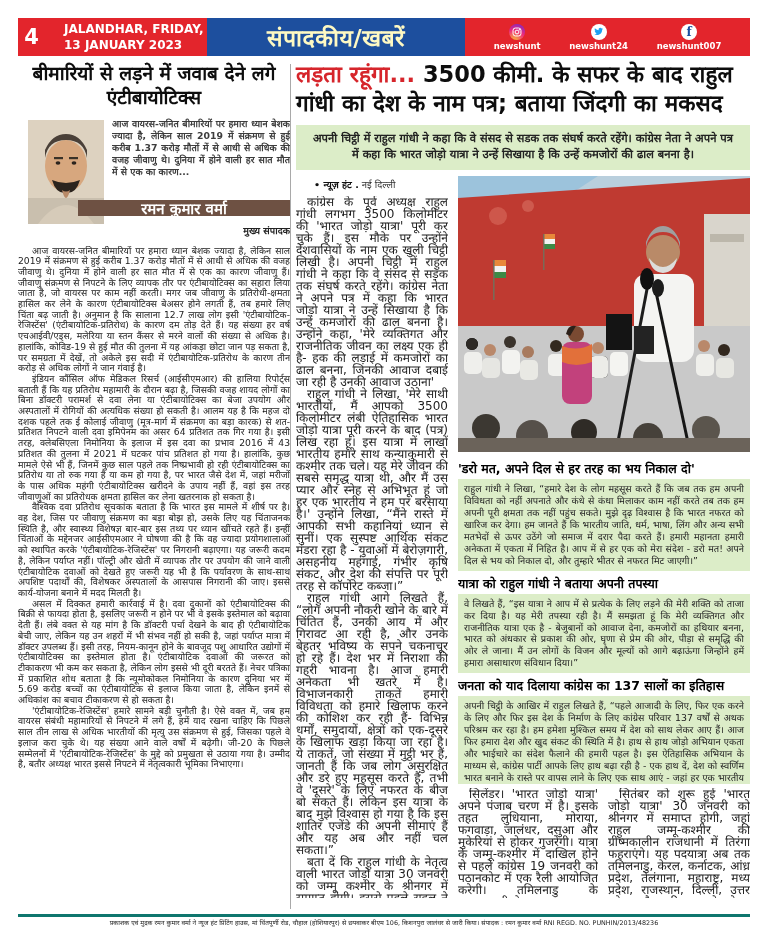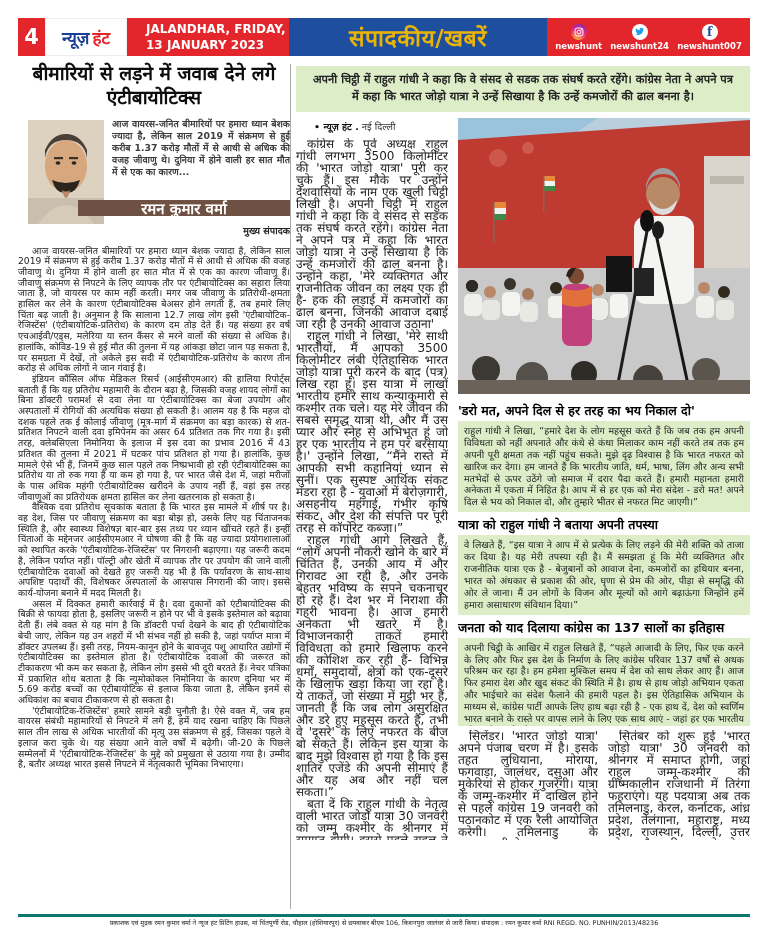--- a/index.html
+++ b/index.html
@@ -8,21 +8,21 @@
   
   .hdr{position:absolute;left:18px;top:18px;width:732px;height:38px;display:flex;}
   .hdr-num{width:27px;background:#e3252c;color:#fff;font-weight:bold;font-size:21px;
            display:flex;align-items:center;justify-content:center;}
   .hdr-logo{width:80px;background:#fff;display:flex;align-items:center;justify-content:center;
             font-weight:bold;font-size:17px;border:1px solid #eee;}
   .hdr-logo .lg1{color:#1b3e97;margin-right:3px;}
   .hdr-logo .lg2{color:#e3252c;}
   .hdr-date{width:162px;background:#e3252c;color:#fff;font-weight:bold;font-size:12px;
             line-height:1.35;display:flex;flex-direction:column;justify-content:center;padding-left:19px;box-sizing:border-box;}
-  .hdr-title{width:258px;background:#1d4f9e;color:#eab308;font-weight:bold;font-size:23px;
+  .hdr-title{width:258px;background:#1d4f9e;color:#fef9c3;font-weight:bold;font-size:23px;
              display:flex;align-items:center;justify-content:center;letter-spacing:.5px;}
   .hdr-social{flex:1;background:#e3252c;display:flex;align-items:center;justify-content:space-evenly;}
   .soc{display:flex;flex-direction:column;align-items:center;color:#fff;font-size:8.5px;font-weight:bold;}
   .soc .circ{width:16px;height:16px;border-radius:50%;display:flex;align-items:center;justify-content:center;margin-bottom:1px;}
   .circ.ig{background:radial-gradient(circle at 30% 110%,#f9ce34 0%,#ee2a7b 55%,#6228d7 100%);}
   .circ.tw{background:#fff;}
   .circ.fb{background:#fff;color:#1b4fa0;font-weight:bold;font-size:12px;font-family:"DejaVu Serif",serif;}
   
   .ed{position:absolute;left:18px;top:62px;width:272px;}
   .ed-headline{font-size:19px;font-weight:bold;text-align:center;line-height:1.25;color:#0d0d0d;}
@@ -59,24 +59,20 @@
   .footer{position:absolute;left:18px;right:18px;top:914px;border-top:3px solid #0f766e;
           padding-top:2px;text-align:center;font-size:6.4px;line-height:1.55;color:#222;}
 </style>
 </head>
 <body>
 
 <div class="sheet">
 
   <div class="hdr">
     <div class="hdr-num">4</div>
-    <div class="hdr-logo">
-      <span class="lg1">न्यूज़</span>
-      <span class="lg2">हंट</span>
-    </div>
     <div class="hdr-date">
       <span>JALANDHAR, FRIDAY,</span>
       <span>13 JANUARY 2023</span>
     </div>
     <div class="hdr-title">संपादकीय/खबरें</div>
     <div class="hdr-social">
       <div class="soc">
         <span class="circ ig">
           <svg width="10" height="10" viewBox="0 0 24 24">
               <rect x="2.5" y="2.5" width="19" height="19" rx="5.5" fill="none" stroke="#fff" stroke-width="2.4"></rect>
@@ -128,20 +124,23 @@
       <p>इंडियन कौंसिल ऑफ मेडिकल रिसर्च (आईसीएमआर) की हालिया रिपोर्ट्स बताती हैं कि यह प्रतिरोध महामारी के दौरान बढ़ा है, जिसकी वजह शायद लोगों का बिना डॉक्टरी परामर्श से दवा लेना या एंटीबायोटिक्स का बेजा उपयोग और अस्पतालों में रोगियों की अत्यधिक संख्या हो सकती है। आलम यह है कि महज दो दशक पहले तक ई कोलाई जीवाणु (मूत्र-मार्ग में संक्रमण का बड़ा कारक) से शत-प्रतिशत निपटने वाली दवा इमिपेनम का असर 64 प्रतिशत तक गिर गया है। इसी तरह, क्लेबसिएला निमोनिया के इलाज में इस दवा का प्रभाव 2016 में 43 प्रतिशत की तुलना में 2021 में घटकर पांच प्रतिशत हो गया है। हालांकि, कुछ मामले ऐसे भी हैं, जिनमें कुछ साल पहले तक निष्प्रभावी हो रही एंटीबायोटिक्स का प्रतिरोध या तो रुक गया है या कम हो गया है, पर भारत जैसे देश में, जहां मरीजों के पास अधिक महंगी एंटीबायोटिक्स खरीदने के उपाय नहीं हैं, वहां इस तरह जीवाणुओं का प्रतिरोधक क्षमता हासिल कर लेना खतरनाक हो सकता है।</p>
       <p>वैश्विक दवा प्रतिरोध सूचकांक बताता है कि भारत इस मामले में शीर्ष पर है। वह देश, जिस पर जीवाणु संक्रमण का बड़ा बोझ हो, उसके लिए यह चिंताजनक स्थिति है, और स्वास्थ्य विशेषज्ञ बार-बार इस तथ्य पर ध्यान खींचते रहते हैं। इन्हीं चिंताओं के मद्देनजर आईसीएमआर ने घोषणा की है कि वह ज्यादा प्रयोगशालाओं को स्थापित करके 'एंटीबायोटिक-रेजिस्टेंस' पर निगरानी बढ़ाएगा। यह जरूरी कदम है, लेकिन पर्याप्त नहीं। पॉल्ट्री और खेती में व्यापक तौर पर उपयोग की जाने वाली एंटीबायोटिक दवाओं को देखते हुए जरूरी यह भी है कि पर्यावरण के साथ-साथ अपशिष्ट पदार्थों की, विशेषकर अस्पतालों के आसपास निगरानी की जाए। इससे कार्य-योजना बनाने में मदद मिलती है।</p>
       <p>असल में दिक्कत हमारी कार्रवाई में है। दवा दुकानों को एंटीबायोटिक्स की बिक्री से फायदा होता है, इसलिए जरूरी न होने पर भी वे इसके इस्तेमाल को बढ़ावा देती हैं। लंबे वक्त से यह मांग है कि डॉक्टरी पर्चा देखने के बाद ही एंटीबायोटिक बेची जाए, लेकिन यह उन शहरों में भी संभव नहीं हो सकी है, जहां पर्याप्त मात्रा में डॉक्टर उपलब्ध हैं। इसी तरह, नियम-कानून होने के बावजूद पशु आधारित उद्योगों में एंटीबायोटिक्स का इस्तेमाल होता है। एंटीबायोटिक दवाओं की जरूरत को टीकाकरण भी कम कर सकता है, लेकिन लोग इससे भी दूरी बरतते हैं। नेचर पत्रिका में प्रकाशित शोध बताता है कि न्यूमोकोकल निमोनिया के कारण दुनिया भर में 5.69 करोड़ बच्चों का एंटीबायोटिक से इलाज किया जाता है, लेकिन इनमें से अधिकांश का बचाव टीकाकरण से हो सकता है।</p>
       <p>'एंटीबायोटिक-रेजिस्टेंस' हमारे सामने बड़ी चुनौती है। ऐसे वक्त में, जब हम वायरस संबंधी महामारियों से निपटने में लगे हैं, हमें याद रखना चाहिए कि पिछले साल तीन लाख से अधिक भारतीयों की मृत्यु उस संक्रमण से हुई, जिसका पहले वे इलाज करा चुके थे। यह संख्या आने वाले वर्षों में बढ़ेगी। जी-20 के पिछले सम्मेलनों में 'एंटीबायोटिक-रेजिस्टेंस' के मुद्दे को प्रमुखता से उठाया गया है। उम्मीद है, बतौर अध्यक्ष भारत इससे निपटने में नेतृत्वकारी भूमिका निभाएगा।</p>
     </div>
   </div>
 
   <div class="vline"></div>
 
   <div class="lead">
+    <div class="m-headline">
+      <span class="red">लड़ता रहूंगा...</span><span> 3500 कीमी. के सफर के बाद राहुल गांधी का देश के नाम पत्र; बताया जिंदगी का मकसद</span>
+    </div>
     <div class="standfirst green">अपनी चिट्ठी में राहुल गांधी ने कहा कि वे संसद से सडक तक संघर्ष करते रहेंगे। कांग्रेस नेता ने अपने पत्र में कहा कि भारत जोड़ो यात्रा ने उन्हें सिखाया है कि उन्हें कमजोरों की ढाल बनना है।</div>
 
     <div class="m-body">
       <div class="byline">
         <span class="bb">• न्यूज़ हंट .</span>
         <span>नई दिल्ली</span>
       </div>
 
       <div class="col col1">
         <p>कांग्रेस के पूर्व अध्यक्ष राहुल गांधी लगभग 3500 किलोमीटर की 'भारत जोड़ो यात्रा' पूरी कर चुके हैं। इस मौके पर उन्होंने देशवासियों के नाम एक खुली चिट्ठी लिखी है। अपनी चिट्ठी में राहुल गांधी ने कहा कि वे संसद से सड़क तक संघर्ष करते रहेंगे। कांग्रेस नेता ने अपने पत्र में कहा कि भारत जोड़ो यात्रा ने उन्हें सिखाया है कि उन्हें कमजोरों की ढाल बनना है। उन्होंने कहा, 'मेरे व्यक्तिगत और राजनीतिक जीवन का लक्ष्य एक ही है- हक की लड़ाई में कमजोरों का ढाल बनना, जिनकी आवाज दबाई जा रही है उनकी आवाज उठाना'</p>

